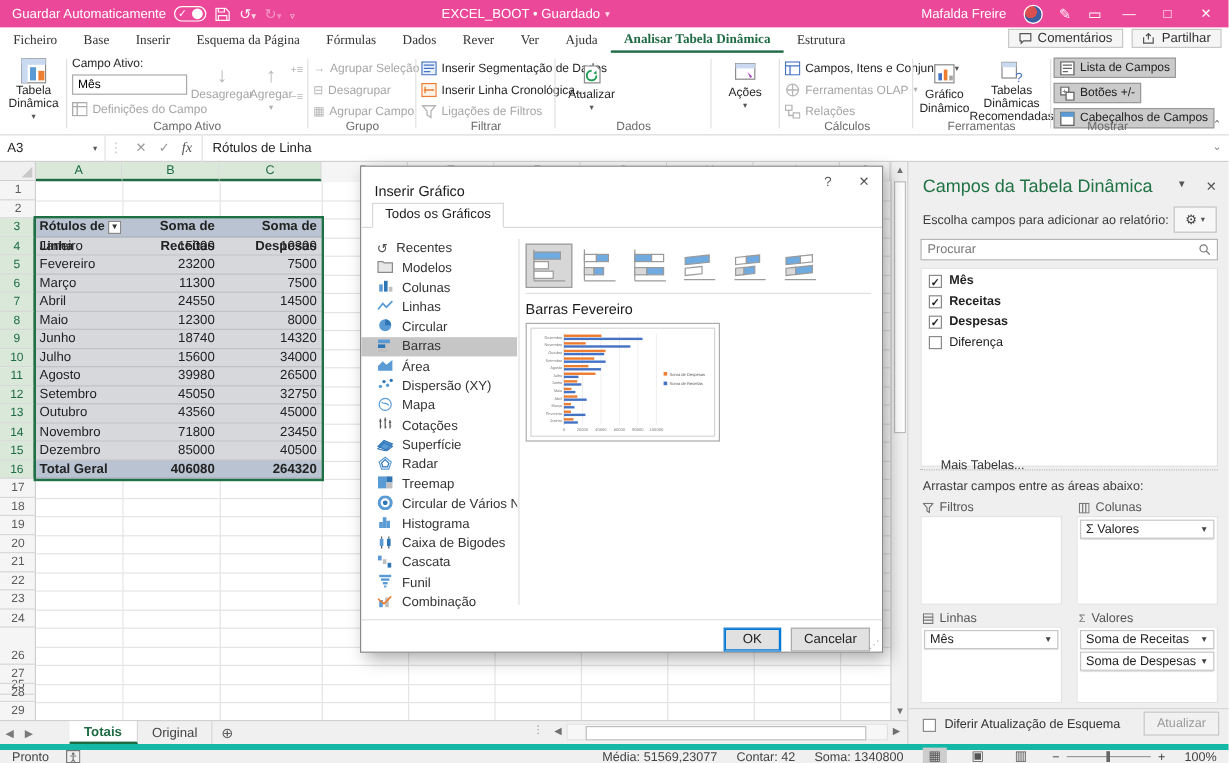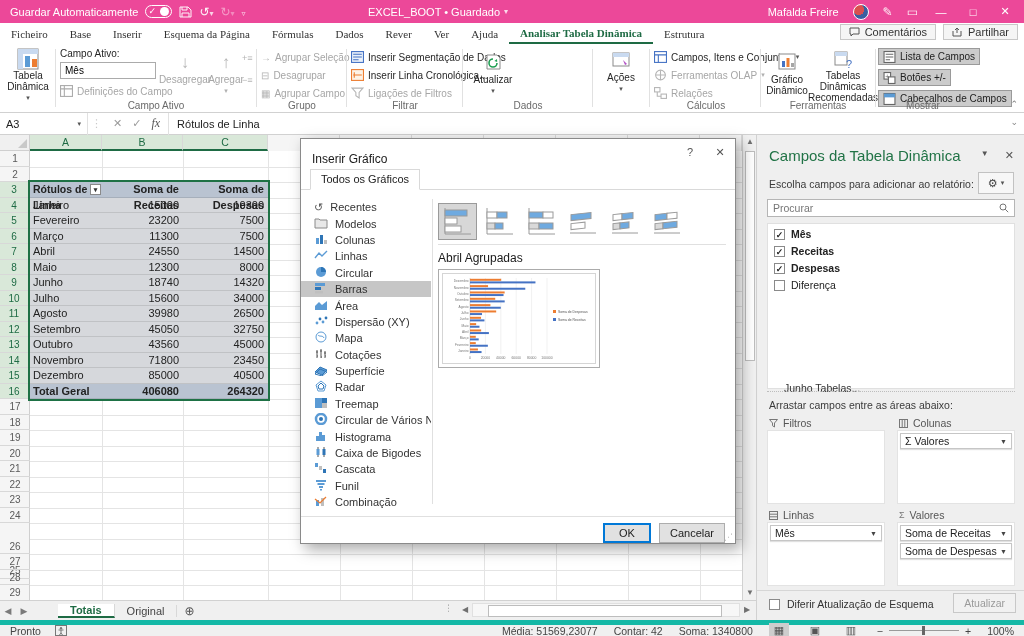--- a/index.html
+++ b/index.html
@@ -835,21 +835,21 @@
               <rect x="4" y="8" width="12" height="6" fill="#6FAAE0" stroke="#9a9a9a"></rect>
               <rect x="16" y="8" width="10" height="6" fill="#fff" stroke="#9a9a9a"></rect>
               <rect x="4" y="17" width="8" height="6" fill="#D9D9D9" stroke="#9a9a9a"></rect>
               <rect x="12" y="17" width="14" height="6" fill="#6FAAE0" stroke="#9a9a9a"></rect>
             </g>
             <path d="M3 26h26" stroke="#9a9a9a"></path>
           </svg>
         </div>
       </div>
     <div id="sub-sep"></div>
-    <div id="subtype-title">Abril Agrupadas</div>
+    <div id="subtype-title">Barras Fevereiro</div>
     <div id="preview-frame">
       <div id="preview-inner"><svg id="preview-svg" width="154" height="91" viewBox="0 0 154 91">
             <text x="27" y="85" font-size="3.4" fill="#777" text-anchor="middle" font-family="Liberation Sans">0</text>
             <line x1="42.4" y1="4" x2="42.4" y2="80" stroke="#E3E3E3" stroke-width="0.5"></line>
             <text x="42.4" y="85" font-size="3.4" fill="#777" text-anchor="middle" font-family="Liberation Sans">20000</text>
             <line x1="57.8" y1="4" x2="57.8" y2="80" stroke="#E3E3E3" stroke-width="0.5"></line>
             <text x="57.8" y="85" font-size="3.4" fill="#777" text-anchor="middle" font-family="Liberation Sans">40000</text>
             <line x1="73.2" y1="4" x2="73.2" y2="80" stroke="#E3E3E3" stroke-width="0.5"></line>
             <text x="73.2" y="85" font-size="3.4" fill="#777" text-anchor="middle" font-family="Liberation Sans">60000</text>
             <line x1="88.6" y1="4" x2="88.6" y2="80" stroke="#E3E3E3" stroke-width="0.5"></line>
@@ -937,21 +937,21 @@
           </div>
           <div class="field-row bold">
             <span class="cbx">✓</span>
             <span>Despesas</span>
           </div>
           <div class="field-row">
             <span class="cbx"></span>
             <span>Diferença</span>
           </div>
         </div>
-      <div id="more-tables">Junho Tabelas...</div>
+      <div id="more-tables">Mais Tabelas...</div>
     </div>
     <div id="pane-divider"></div>
     <div id="drag-hint">Arrastar campos entre as áreas abaixo:</div>
 
     <div class="area-head" style="left:12px;top:282px;">
       <svg class="svg-ico" width="9" height="9" viewBox="0 0 9 9">
           <path d="M0.5 0.5h8L5.5 4v4l-2-1.3V4z" fill="none" stroke="#777"></path>
         </svg>
       <span>Filtros</span>
       </div>
@@ -1005,21 +1005,21 @@
       <span class="cbx"></span>
       <span>Diferir Atualização de Esquema</span>
     </div>
     <div id="update-btn">Atualizar</div>
   </div>
 
   <div id="sheetbar" class="abs">
     <span class="sheetnav">◀</span>
     <span class="sheetnav">▶</span>
     <span style="width:26px;"></span>
-    <span id="sheet-tabs" style="display:flex;align-items:center;">
+    <span id="sheet-tabs" style="display:flex;">
         <span class="stab active">Totais</span>
         <span class="stab">Original</span>
       </span>
     <span class="addsheet">⊕</span>
   </div>
   <div id="hs-grip" class="abs">⋮</div>
   <div id="hscroll" class="abs">
     <span class="hs-arrow">◀</span>
     <span id="hs-track">
         <span id="hthumb"></span>

